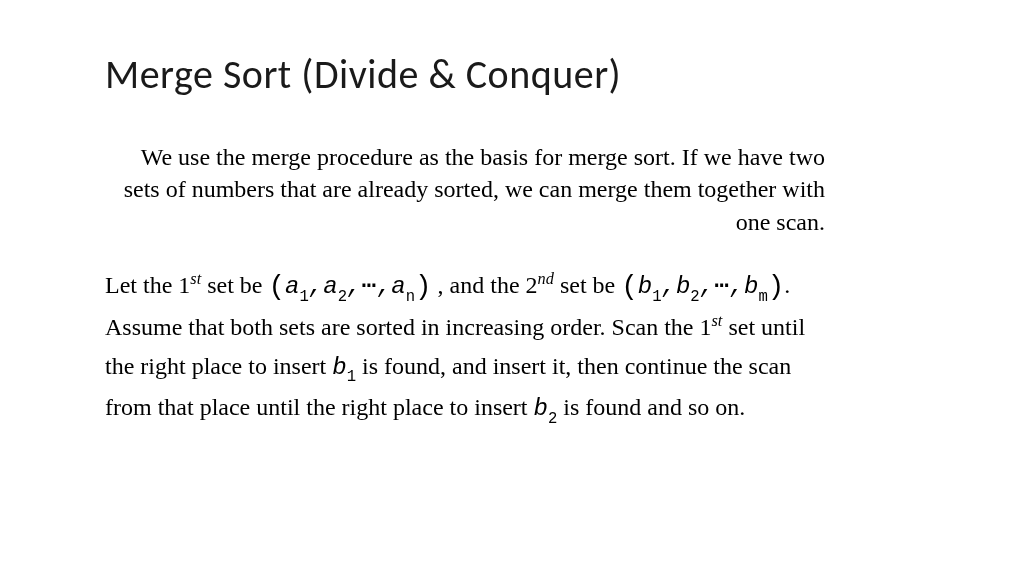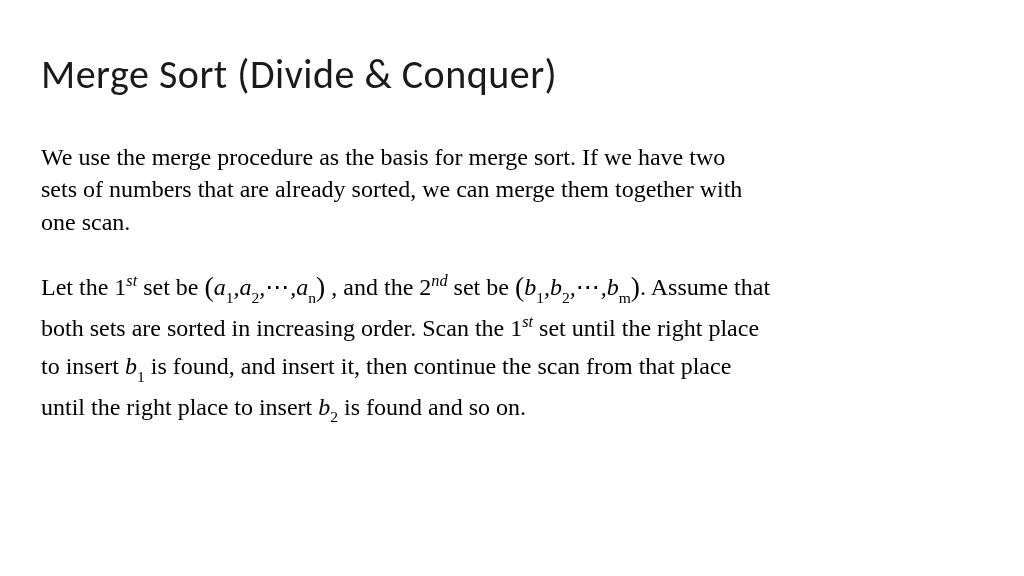--- a/index.html
+++ b/index.html
@@ -6,46 +6,47 @@
     margin: 0;
     padding: 0;
     width: 1024px;
     height: 576px;
     background: #ffffff;
     font-family: "Times New Roman", Times, serif;
     color: #000000;
     overflow: hidden;
   }
   .slide {
-    padding: 50px 85px 40px 41px;
+    padding: 50px 85px 40px 105px;
   }
   .title {
     font-family: Calibri, "Segoe UI", Arial, sans-serif;
     font-size: 40px;
     font-weight: 400;
     color: #1a1a1a;
     margin-bottom: 42px;
     letter-spacing: 0.5px;
   }
   .para {
     font-size: 24px;
     line-height: 1.35;
     color: #000000;
     margin-bottom: 26px;
     max-width: 720px;
+    text-align: right;
   }
   .para2 {
     font-size: 24px;
     line-height: 1.6;
     color: #000000;
     max-width: 730px;
   }
   .math {
     font-style: italic;
-    font-family: Liberation Serif, serif;
+    font-family: Liberation Mono, monospace;
   }
   .sub {
     font-size: 0.65em;
     vertical-align: sub;
     font-style: normal;
     position: relative;
     top: 0.1em;
   }
   .ord {
     font-size: 0.68em;

